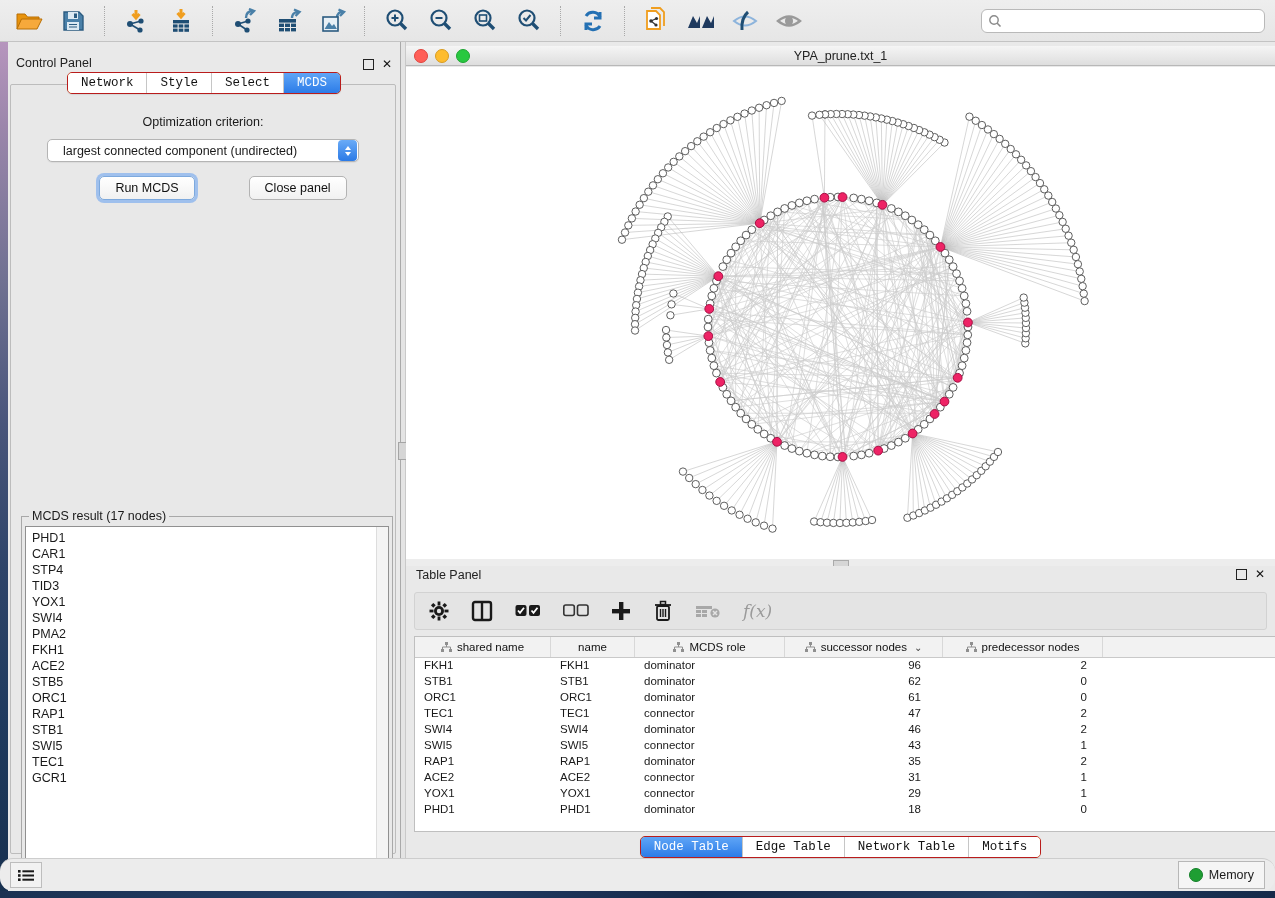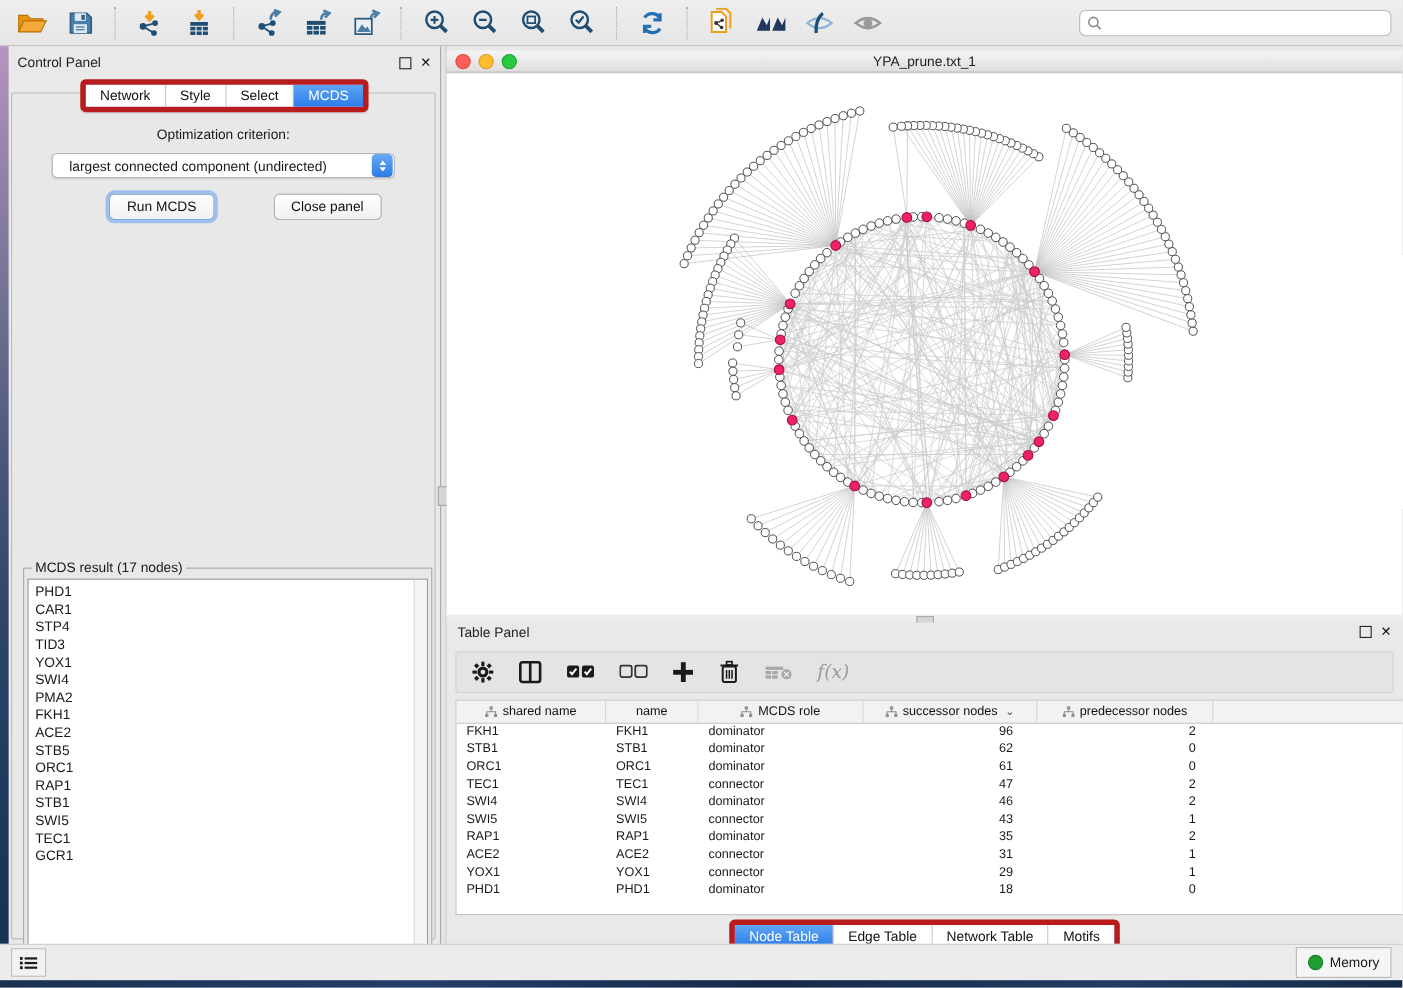--- a/index.html
+++ b/index.html
@@ -23,24 +23,24 @@
   .searchbox{margin-left:auto;width:284px;height:24px;background:#fff;border:1px solid #b9b9b9;
     border-radius:6px;display:flex;align-items:center;padding:0 6px;box-sizing:border-box;gap:4px;}
   .searchbox input{border:none;outline:none;flex:1;font-size:12px;background:transparent;font-family:inherit;}
   
   .panel-title{font-size:12.5px;color:#222;}
   .winbtns{display:flex;align-items:center;gap:8px;margin-left:auto;}
   .winbtn-square{width:9px;height:9px;border:1.5px solid #222;display:inline-block;}
   .winbtn-x{font-size:12px;font-weight:bold;color:#111;line-height:1;}
   
   .control-panel{position:absolute;left:8px;top:42px;width:392px;height:816px;background:#e9e9e9;}
-  .cp-header{height:26px;display:flex;align-items:center;padding:2px 8px 0 8px;}
+  .cp-header{height:26px;display:flex;align-items:flex-end;padding:2px 8px 0 8px;}
   .cp-tabsbar{position:absolute;left:0;top:30px;width:100%;display:flex;justify-content:center;z-index:3;}
-  .seg{display:inline-flex;border:5px solid #b91c1c;border-radius:5px;overflow:hidden;background:#c4b5fd;
-    box-shadow:0 1px 1px rgba(0,0,0,.08);}
+  .seg{display:inline-flex;border:1px solid #b91c1c;border-radius:5px;overflow:hidden;background:#fde047;
+    box-shadow:0 1px 1px rgba(0,0,0,.08);font-family:Liberation Mono, monospace;}
   .seg .segtab{font-size:12.5px;padding:3px 13px;background:#fff;color:#111;border-right:1px solid #c6c6c6;cursor:default;}
   .seg .segtab:last-child{border-right:none;}
   .seg .segtab.active{background:linear-gradient(#5fa5f6,#2c7ce8);color:#fff;}
   .cp-content{position:absolute;left:2px;top:42px;width:386px;height:770px;background:#e8e8e8;
     border:1px solid #bcbcbc;border-radius:2px;box-sizing:border-box;}
   .opt-label{text-align:center;font-size:12.5px;margin-top:30px;}
   .selectbox{margin:10px auto 0 auto;width:312px;height:23px;background:#fff;border:1px solid #b4b4b4;
     border-radius:5px;display:flex;align-items:center;box-sizing:border-box;position:relative;
     box-shadow:0 1px 1px rgba(0,0,0,.06);}
   .selectbox .selval{font-size:12.5px;padding-left:15px;flex:1;white-space:nowrap;overflow:hidden;}
@@ -95,21 +95,21 @@
   .tbody{position:absolute;left:0;top:20px;right:13px;bottom:0;}
   .trow{display:grid;grid-template-columns:136px 84px 150px 158px 160px 1fr;height:16px;align-items:center;}
   .tcell{font-size:11.5px;padding-left:9px;white-space:nowrap;overflow:hidden;}
   .tcell.c3{text-align:right;padding-right:22px;padding-left:0;}
   .tcell.c4{text-align:right;padding-right:16px;padding-left:0;}
   .tscroll{position:absolute;right:0;top:20px;width:13px;bottom:0;background:#fafafa;border-left:1px solid #e0e0e0;}
   .tthumb{position:absolute;left:2px;top:5px;width:8px;height:70px;background:#b9b9b9;border-radius:4px;}
   .tp-tabs{position:absolute;left:0;top:270px;width:100%;display:flex;justify-content:center;}
   
   .statusbar{position:absolute;left:0;top:858px;width:1275px;height:33px;background:#ececec;
-    border-top:1px solid #cdcdcd;display:flex;align-items:center;padding:16px 10px;box-sizing:border-box;}
+    border-top:1px solid #cdcdcd;display:flex;align-items:center;padding:16px 10px;box-sizing:border-box;border-radius:13px;}
   .listbtn{width:30px;height:24px;background:#f2f2f2;border:1px solid #bdbdbd;display:flex;align-items:center;justify-content:center;}
   .membtn{margin-left:auto;height:26px;background:#f5f5f5;border:1px solid #b7b7b7;display:flex;
     align-items:center;gap:6px;padding:0 10px;font-size:12.5px;}
   .memdot{width:12px;height:12px;border-radius:50%;background:#1e9e33;border:1px solid #15802a;}
   svg{display:block;}
 </style>
 </head>
 <body>
 
 <div class="toolbar">

